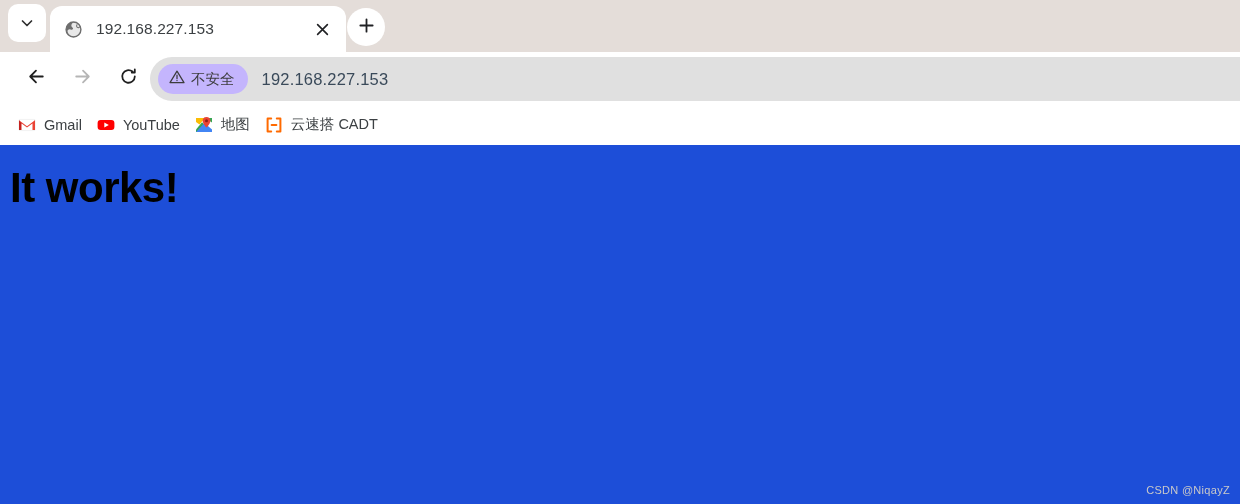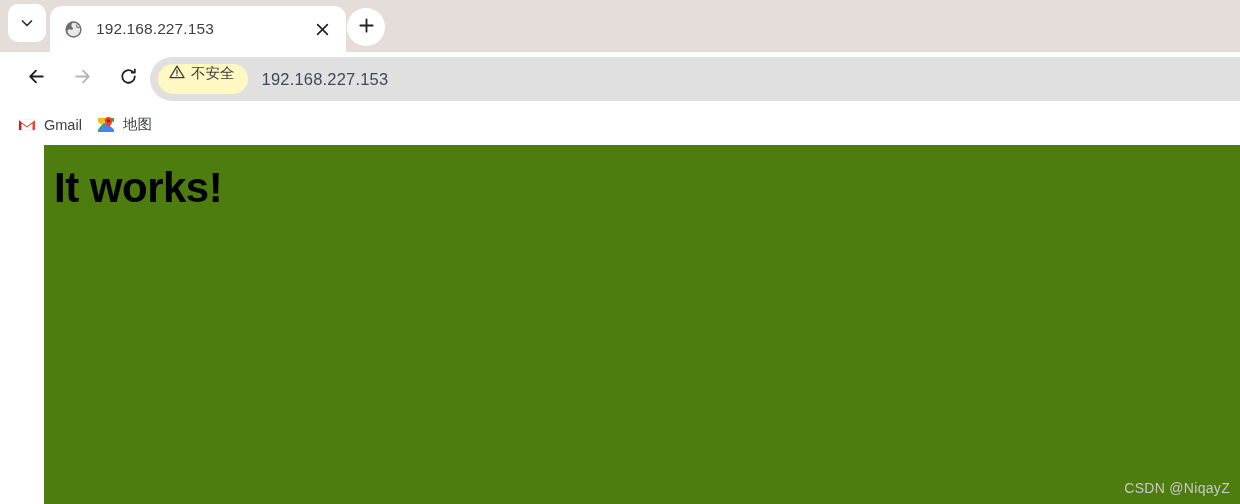--- a/index.html
+++ b/index.html
@@ -100,23 +100,24 @@
     background: #e0e0e0;
     border-radius: 22px 0 0 22px;
     display: flex;
     align-items: center;
     padding-left: 8px;
     cursor: text;
   }
   .security-chip {
     height: 30px;
     display: flex;
+    align-items: center;
     gap: 6px;
     padding: 0 13px 0 11px;
-    background: #fef9c3;
+    background: #c4b5fd;
     border-radius: 15px;
     cursor: pointer;
     flex: 0 0 auto;
   }
   .security-chip-label {
     font-size: 14.5px;
     color: #3c3c3c;
     white-space: nowrap;
   }
   .omnibox-url {
@@ -157,36 +158,35 @@
     color: #3c4043;
     white-space: nowrap;
     overflow: hidden;
     text-overflow: ellipsis;
   }
 
   
   .content {
     position: relative;
     height: 359px;
-    background: #4d7c0f;
+    background: #1d4ed8;
     padding: 20px 0 0 10px;
-    margin-left: 44px;
   }
   .page-heading {
     font-size: 42px;
     font-weight: bold;
     color: #000000;
     letter-spacing: -0.5px;
     line-height: 1.1;
   }
   .watermark {
     position: absolute;
     right: 10px;
     bottom: 8px;
-    font-size: 14px;
+    font-size: 11px;
     color: #c9c9c9;
     letter-spacing: .3px;
   }
 </style>
 </head>
 <body>
 
 <div class="tabstrip">
 
   <div class="tab-search-btn">
@@ -273,36 +273,55 @@
       <svg width="18" height="18" viewBox="0 0 18 18">
         <rect x="0.8" y="3.4" width="16.4" height="11.2" rx="1.2" fill="#ffffff" stroke="#e8e8e8" stroke-width="0.6"></rect>
         <path d="M1 4.2 V14 H3.3 V7.3 L9 11.6 L14.7 7.3 V14 H17 V4.2 L9 10.2 Z" fill="#ea4335"></path>
         <path d="M1 4.2 V14 H3.3 V7.3 Z" fill="#c5221f"></path>
         <path d="M14.7 7.3 V14 H17 V4.2 Z" fill="#ea4335"></path>
       </svg>
     </span>
     <span class="bm-label">Gmail</span>
   </div>
 
+  <div class="bookmark">
+    <span class="bm-icon">
+      <svg width="18" height="18" viewBox="0 0 18 18">
+        <rect x="0.6" y="4" width="16.8" height="10" rx="3" fill="#ff0000"></rect>
+        <path d="M7.3 6.6 L11.8 9 L7.3 11.4 Z" fill="#ffffff"></path>
+      </svg>
+    </span>
+    <span class="bm-label">YouTube</span>
+  </div>
 
   <div class="bookmark">
     <span class="bm-icon">
       <svg width="18" height="18" viewBox="0 0 18 18">
         <path d="M1 13.4 L7 6.2 L11 10 L5.5 16 H1 Z" fill="#34a853"></path>
         <path d="M1 16 L9.5 7 L17 13.5 V16 Z" fill="#4285f4"></path>
         <path d="M1 2 H10 L4.5 8.5 L1 6 Z" fill="#fbbc04"></path>
         <path d="M9.5 1.5 L17 6.5 V2 H9.5 Z" fill="#34a853"></path>
         <path d="M11.5 1 C9.3 1 7.6 2.7 7.6 4.8 C7.6 7.6 11.5 11.6 11.5 11.6
                  C11.5 11.6 15.4 7.6 15.4 4.8 C15.4 2.7 13.7 1 11.5 1 Z" fill="#ea4335"></path>
         <circle cx="11.5" cy="4.8" r="1.5" fill="#8f2018"></circle>
       </svg>
     </span>
     <span class="bm-label">地图</span>
   </div>
 
+  <div class="bookmark">
+    <span class="bm-icon">
+      <svg width="18" height="18" viewBox="0 0 18 18">
+        <path d="M6.2 2.6 H2.6 V15.4 H6.2" fill="none" stroke="#ff6a00" stroke-width="2" stroke-linecap="round" stroke-linejoin="round"></path>
+        <path d="M11.8 2.6 H15.4 V15.4 H11.8" fill="none" stroke="#ff6a00" stroke-width="2" stroke-linecap="round" stroke-linejoin="round"></path>
+        <path d="M6.6 9 H11.4" stroke="#ff6a00" stroke-width="2" stroke-linecap="round"></path>
+      </svg>
+    </span>
+    <span class="bm-label">云速搭 CADT</span>
+  </div>
 
 
 
 </div>
 
 <div class="content">
   <h1 class="page-heading">It works!</h1>
   <div class="watermark">CSDN @NiqayZ</div>
 </div>
 

